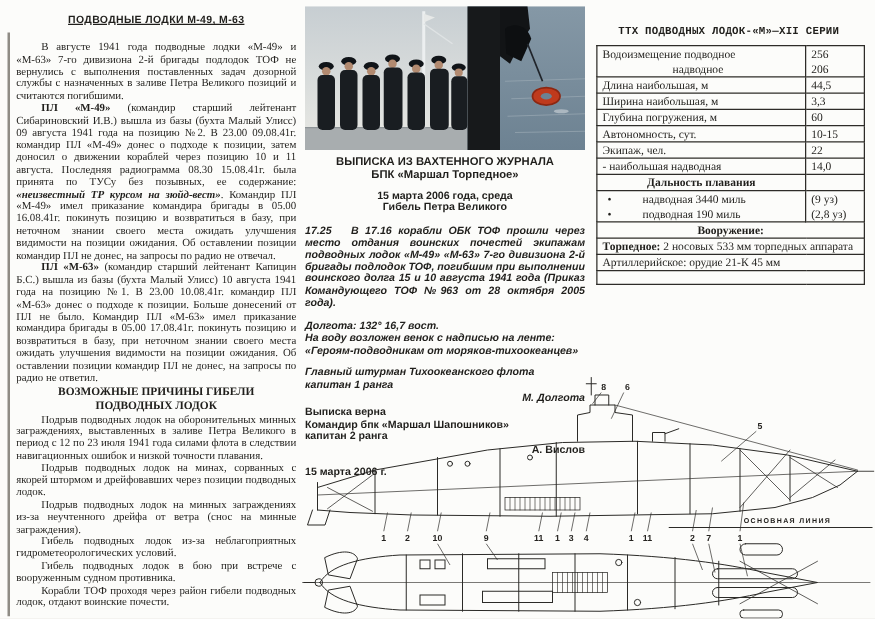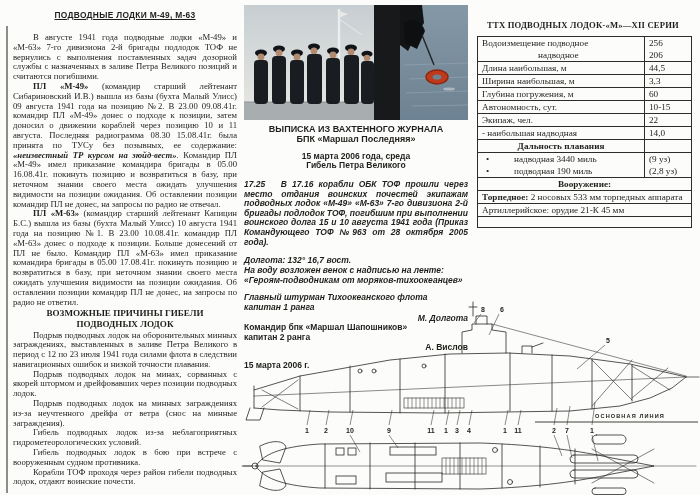--- a/index.html
+++ b/index.html
@@ -26,21 +26,21 @@
   .mc-coord{font-style:italic;white-space:pre-wrap;}
   .mc-wreath{font-style:italic;margin-top:1px;}
   .sig-title{font-style:italic;margin-top:8px;}
   .sig-name-i{font-style:italic;text-align:right;margin-top:1px;}
   .sig-name{text-align:right;margin-top:1px;}
   .mc-copy{margin-top:2px;}
   .mc-signdate{margin-top:8px;}
 
   
   .rp-title{position:absolute;left:473px;top:20px;width:220px;text-align:center;
-            font-family:Liberation Serif, serif;font-weight:bold;font-size:8.6px;letter-spacing:.2px;}
+            font-family:Liberation Mono, monospace;font-weight:bold;font-size:8.6px;letter-spacing:.2px;}
   table.specs{position:absolute;left:477px;top:36px;border-collapse:collapse;font-size:9.2px;
               border:1.5px solid #2e2c29;}
   table.specs td{border:1px solid #2e2c29;padding:0px 4px;vertical-align:top;line-height:12px;}
   td.lbl{width:158px;}
   td.val{width:38px;}
   .two span{display:block;}
   .ind2{padding-left:56px;}
   td.hdr{text-align:center;font-weight:bold;}
   .blrow{display:flex;}
   .bullet{display:inline-block;width:28px;padding-left:4px;}
@@ -147,33 +147,34 @@
       <g>
         <ellipse cx="193" cy="72" rx="11" ry="7" fill="#bf3a1c" stroke="#8c2712" stroke-width="1.4"></ellipse>
         <ellipse cx="193" cy="72" rx="4.4" ry="2.6" fill="#6d8292"></ellipse>
       </g>
       <ellipse cx="205" cy="84" rx="6" ry="1.6" fill="#b9c3cb" opacity="0.8"></ellipse>
     </g>
   </svg>
 
   <div class="midcol">
     <p class="mc-h">ВЫПИСКА ИЗ ВАХТЕННОГО ЖУРНАЛА</p>
-    <p class="mc-h">БПК «Маршал Последняя»</p>
+    <p class="mc-h">БПК «Маршал Торпедное»</p>
     <div class="mc-date">
       <div>15 марта 2006 года, среда</div>
       <div>Гибель Петра Великого</div>
     </div>
     <p class="mc-log">17.25   В 17.16 корабли ОБК ТОФ прошли через место отдания воинских почестей экипажам подводных лодок «М-49» «М-63» 7-го дивизиона 2-й бригады подлодок ТОФ, погибшим при выполнении воинского долга 15 и 10 августа 1941 года (Приказ Командующего ТОФ №963 от 28 октября 2005 года).</p>
     <div class="mc-coord">Долгота: 132° 16,7 вост.</div>
     <div class="mc-wreath">На воду возложен венок с надписью на ленте: «Героям-подводникам от моряков-тихоокеанцев»</div>
     <div class="sig-title">
       <div>Главный штурман Тихоокеанского флота</div>
       <div>капитан 1 ранга</div>
     </div>
     <div class="sig-name-i">М. Долгота</div>
+    <div class="mc-copy">Выписка верна</div>
     <div>
       <div>Командир бпк «Маршал Шапошников»</div>
       <div>капитан 2 ранга</div>
     </div>
     <div class="sig-name">А. Вислов</div>
     <div class="mc-signdate">15 марта 2006 г.</div>
   </div>
 
   <div class="rp-title">ТТХ ПОДВОДНЫХ ЛОДОК-«М»—XII СЕРИИ</div>
 

